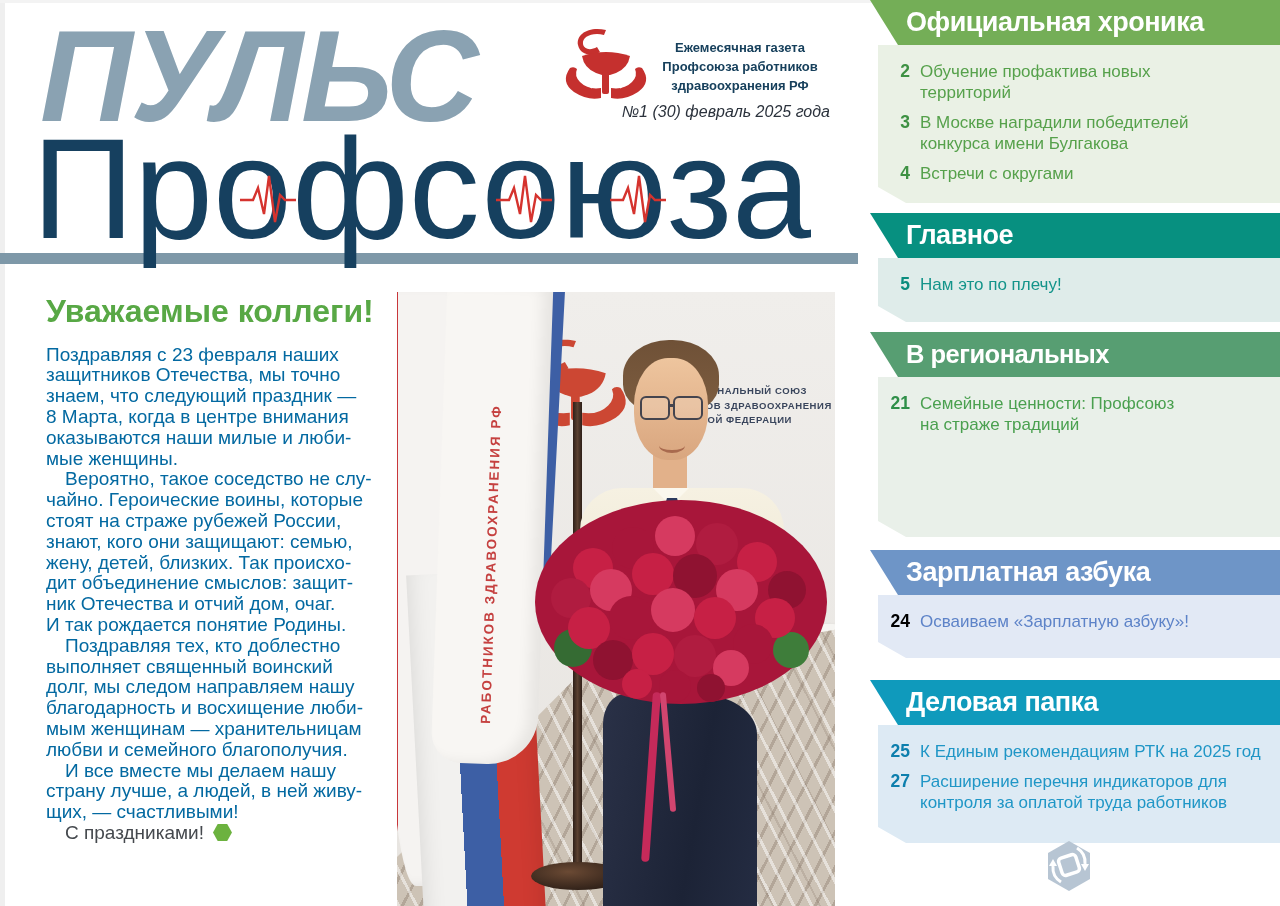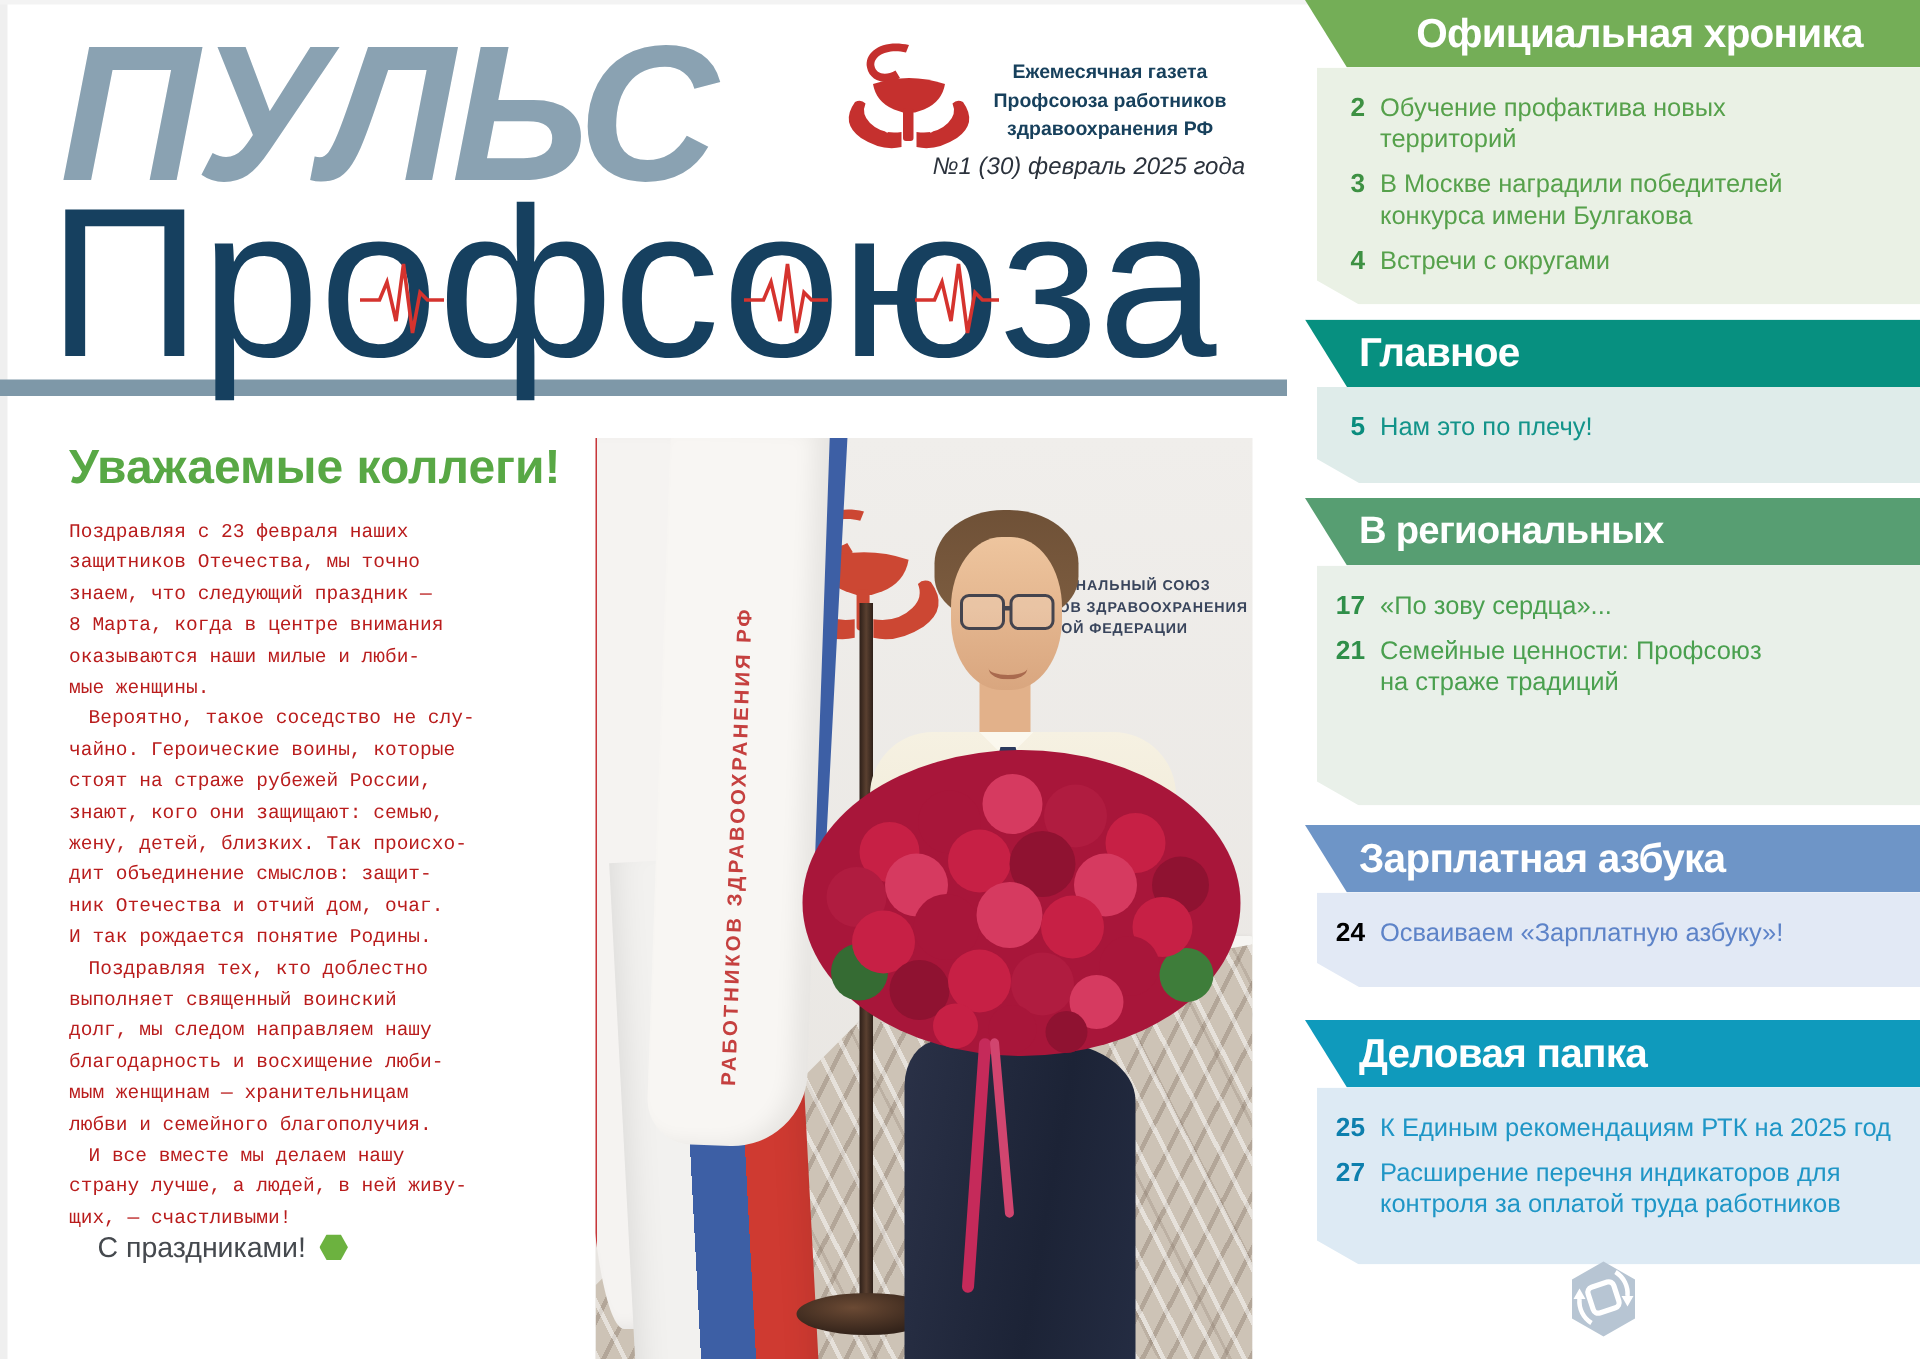--- a/index.html
+++ b/index.html
@@ -17,21 +17,21 @@
   .ecg{z-index:3;}
   .head-logo{left:556px;top:26px;z-index:2;}
   .publisher{left:648px;top:38px;width:184px;text-align:center;font-weight:bold;
     font-size:13px;line-height:19px;color:#17405c;white-space:pre-line;}
   .issue-line{left:520px;top:103px;width:310px;text-align:right;font-style:italic;
     font-size:16px;color:#2b323c;}
 
   
   .article{left:46px;top:295px;width:350px;}
   .article-head{font-size:32px;font-weight:bold;margin:0 0 16px 0;line-height:1.05;}
-  .article-body{font-size:13px;line-height:20.8px;color:#b91c1c;white-space:pre-line;font-family:Liberation Mono, monospace;}
+  .article-body{font-size:19px;line-height:20.8px;color:#0369a1;white-space:pre-line;}
   .article-closing{font-size:19px;line-height:20.8px;color:#45494e;white-space:pre;}
   .hex-marker{display:inline-block;width:19px;height:17px;background:#6cb23f;margin-left:9px;
     vertical-align:-2px;clip-path:polygon(25% 0,75% 0,100% 50%,75% 100%,25% 100%,0 50%);}
 
   
   .photo{left:397px;top:292px;width:438px;height:614px;overflow:hidden;background:linear-gradient(#f0eeeb,#e7e4e0);}
   .photo *{position:absolute;}
   .ph-floor{left:0;top:0;width:100%;height:100%;z-index:3;
     background-color:#cdc3b6;
     background-image:
@@ -232,21 +232,21 @@
         <circle cx="178" cy="190" r="14" fill="#8f1231"></circle>
     </g>
   </svg>
   <div class="ph-ribbon1"></div>
   <div class="ph-ribbon2"></div>
 </div>
 
 <div class="abs toc">
 
   <div class="toc-section" style="top:0;">
-    <div class="toc-head" style="background-color: rgb(116, 174, 87); text-align: center;">Официальная хроника</div>
+    <div class="toc-head" style="background-color: rgb(116, 174, 87);">Официальная хроника</div>
     <div class="toc-body" style="height: 158px; background-color: rgb(234, 241, 229);">
       <div class="toc-item">
         <span class="toc-num" style="color: rgb(62, 145, 67);">2</span>
         <span class="toc-text" style="color: rgb(86, 161, 75);">Обучение профактива новых
 территорий</span>
       </div>
       <div class="toc-item">
         <span class="toc-num" style="color: rgb(62, 145, 67);">3</span>
         <span class="toc-text" style="color: rgb(86, 161, 75);">В Москве наградили победителей
 конкурса имени Булгакова</span>
@@ -264,24 +264,20 @@
       <div class="toc-item">
         <span class="toc-num" style="color: rgb(10, 141, 126);">5</span>
         <span class="toc-text" style="color: rgb(19, 148, 138);">Нам это по плечу!</span>
       </div>
     </div>
   </div>
 
   <div class="toc-section" style="top:332px;">
     <div class="toc-head small" style="background-color: rgb(87, 158, 114);">В региональных организациях</div>
     <div class="toc-body" style="height: 160px; background-color: rgb(233, 240, 233);">
-      <div class="toc-item">
-        <span class="toc-num" style="color: rgb(47, 143, 73);">17</span>
-        <span class="toc-text" style="color: rgb(74, 160, 79);">«По зову сердца»...</span>
-      </div>
       <div class="toc-item">
         <span class="toc-num" style="color: rgb(47, 143, 73);">21</span>
         <span class="toc-text" style="color: rgb(74, 160, 79);">Семейные ценности: Профсоюз
 на страже традиций</span>
       </div>
     </div>
   </div>
 
   <div class="toc-section" style="top:550px;">
     <div class="toc-head" style="background-color: rgb(110, 149, 199);">Зарплатная азбука</div>

